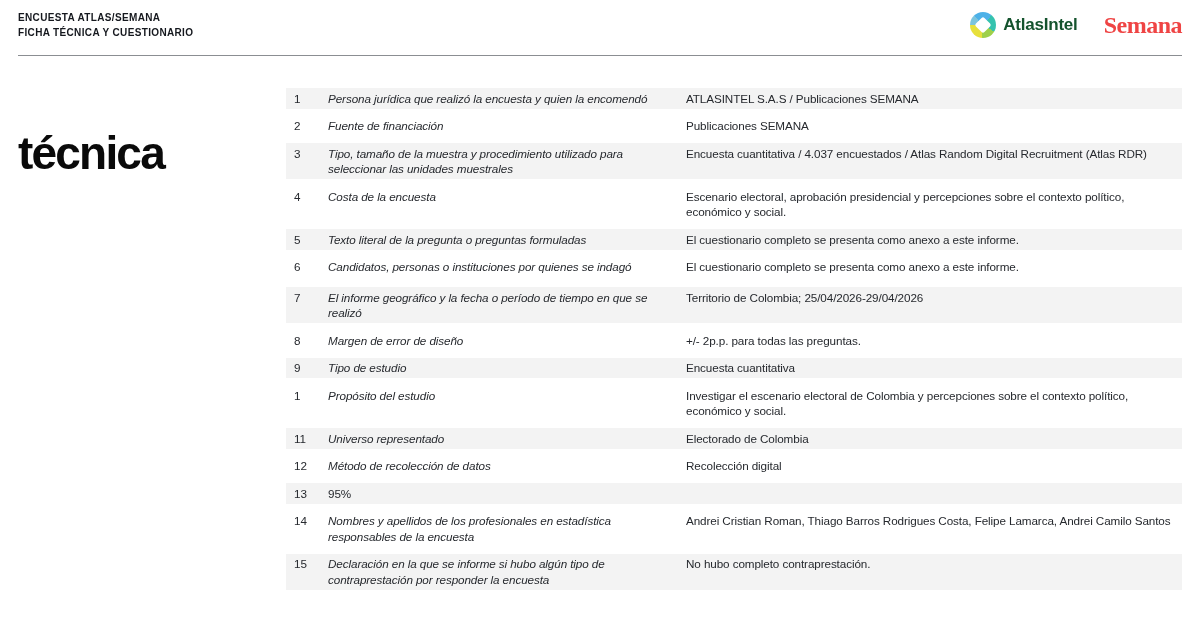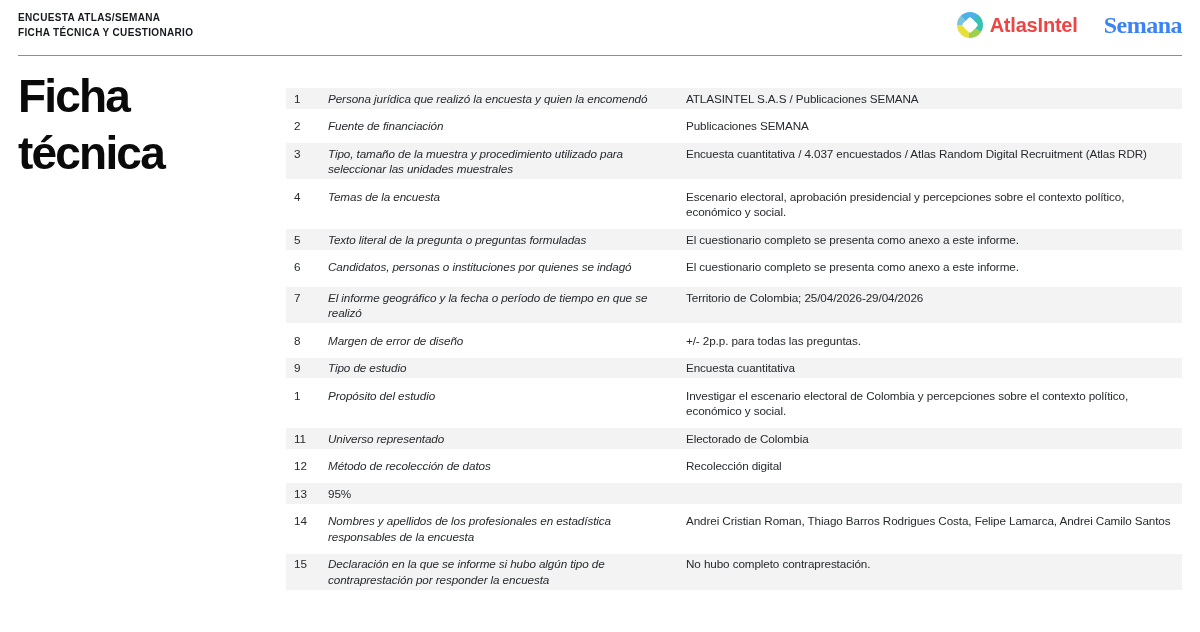--- a/index.html
+++ b/index.html
@@ -26,25 +26,25 @@
     background:conic-gradient(from -45deg,
       #4db1e8 0 24%, #35c2ae 24% 46%, #9ed04b 46% 64%,
       #e7e03c 64% 88%, #7cc4dd 88% 100%);
   }
   .atlas-icon::after {
     content:""; position:absolute; left:50%; top:50%;
     width:12px; height:12px; background:#fff; border-radius:2px;
     transform:translate(-50%,-50%) rotate(45deg);
   }
   .atlas-word {
-    font-size:20px; font-weight:bold; color:#ef4444; letter-spacing:-.2px;
+    font-size:17px; font-weight:bold; color:#14532d; letter-spacing:-.2px;
   }
   .semana-word {
     font-family:"Liberation Serif", serif; font-weight:bold;
-    font-size:24px; color:#3b82f6; letter-spacing:-.5px; line-height:26px;
+    font-size:24px; color:#ef4444; letter-spacing:-.5px; line-height:26px;
   }
   .rule {
     position:absolute; left:18px; right:18px; top:55px;
     border-top:1.5px solid #8b8e92;
   }
   
   .page-title {
     position:absolute; left:18px; top:68px; margin:0;
     font-size:46px; line-height:57px; font-weight:800;
     letter-spacing:-1.8px; color:#0a0a0a;
@@ -78,21 +78,21 @@
       <span class="atlas-icon"></span>
       <span class="atlas-word">AtlasIntel</span>
     </div>
     <span class="semana-word">Semana</span>
   </div>
 </div>
 
 <div class="rule"></div>
 
 <h1 class="page-title">
-  <span>Ficha</span><br>
+  <br>
   <span>técnica</span>
 </h1>
 
 <div class="sheet" id="fact-table">
     <div class="row shaded">
       <div class="col-num">1</div>
       <div class="col-label">Persona jurídica que realizó la encuesta y quien la encomendó</div>
       <div class="col-value">ATLASINTEL S.A.S / Publicaciones SEMANA</div>
     </div>
     <div class="row">
@@ -100,21 +100,21 @@
       <div class="col-label">Fuente de financiación</div>
       <div class="col-value">Publicaciones SEMANA</div>
     </div>
     <div class="row shaded">
       <div class="col-num">3</div>
       <div class="col-label">Tipo, tamaño de la muestra y procedimiento utilizado para seleccionar las unidades muestrales</div>
       <div class="col-value">Encuesta cuantitativa / 4.037 encuestados / Atlas Random Digital Recruitment (Atlas RDR)</div>
     </div>
     <div class="row">
       <div class="col-num">4</div>
-      <div class="col-label">Temas de la encuesta</div>
+      <div class="col-label">Costa de la encuesta</div>
       <div class="col-value">Escenario electoral, aprobación presidencial y percepciones sobre el contexto político, económico y social.</div>
     </div>
     <div class="row shaded">
       <div class="col-num">5</div>
       <div class="col-label">Texto literal de la pregunta o preguntas formuladas</div>
       <div class="col-value">El cuestionario completo se presenta como anexo a este informe.</div>
     </div>
     <div class="row">
       <div class="col-num">6</div>
       <div class="col-label">Candidatos, personas o instituciones por quienes se indagó</div>

